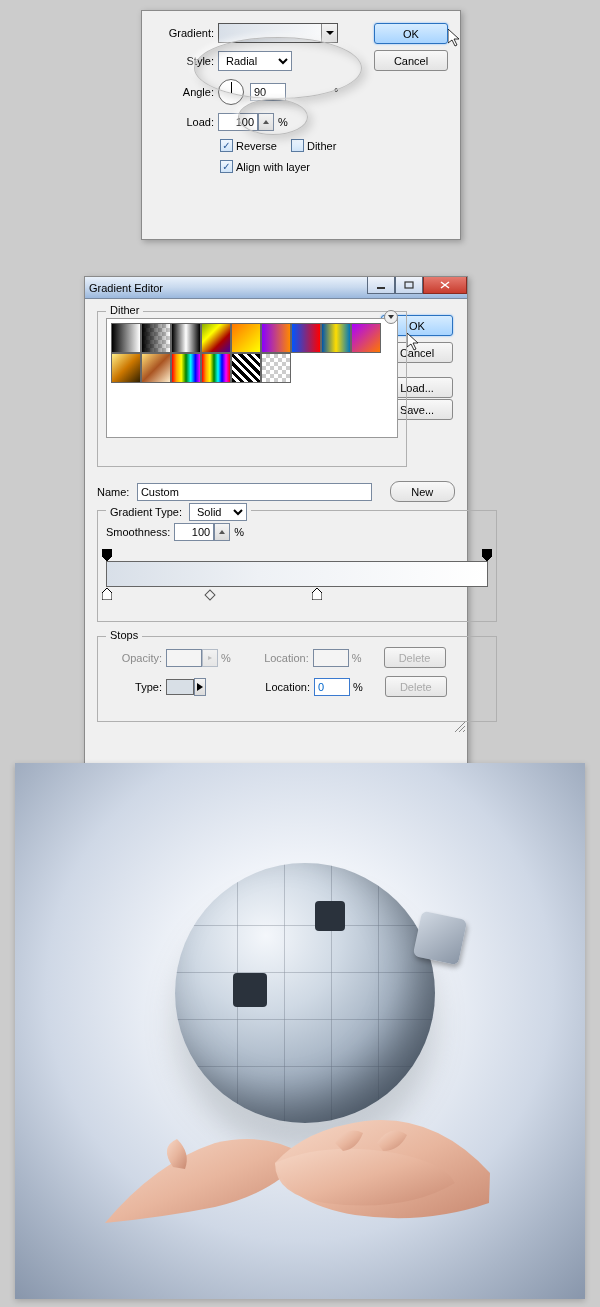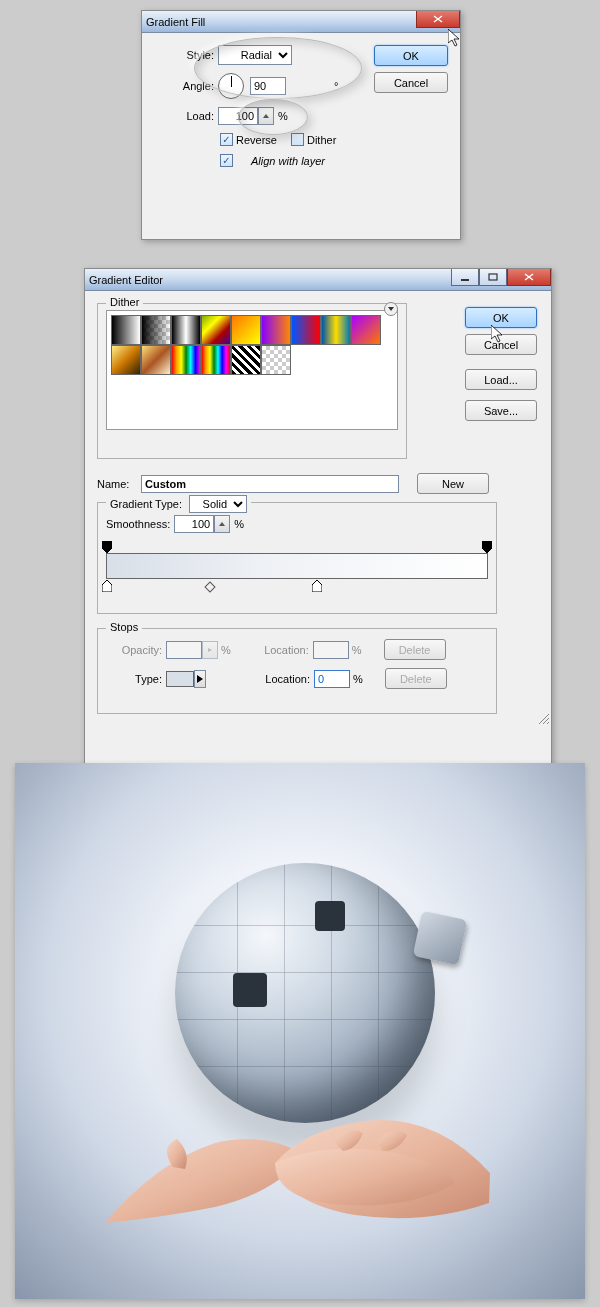--- a/index.html
+++ b/index.html
@@ -60,21 +60,21 @@
   .label { text-align: right; display:inline-block; }
   .row { display:flex; align-items:center; margin-bottom:8px; }
   .textin {
     background:#fff;
     border:1px solid #7a8aa0;
     height:18px;
     padding:0 3px;
     font-family: inherit;
     font-size:11px;
   }
-  select.textin { height:20px;text-align:right; }
+  select.textin { height:20px; }
   .btn {
     background: linear-gradient(to bottom,#f8f8f8,#e4e4e4);
     border:1px solid #8a8a8a;
     border-radius:3px;
     height:21px;
     display:flex;
     align-items:center;
     justify-content:center;
     font-size:11px;
     cursor:default;
@@ -172,37 +172,38 @@
   .puzzle-lines div { position:absolute; background:rgba(60,70,85,0.5);}
   .hand {
     position:absolute; left:80px; top:280px; width:400px; height:220px;
   }
   .cursor { position:absolute; width:16px;height:20px; }
 </style>
 </head>
 <body>
 
 <div class="dialog" style="left:141px; top:10px; width:320px; height:230px;">
-  <div class="titlebar">
-    <span>Gradient Fill</span>
-    <div class="winbtns">
-      <div class="winbtn close">
-        <svg width="10" height="8">
-            <path d="M1 1 L9 7 M9 1 L1 7" stroke="#fff" stroke-width="1.5"></path>
-          </svg>
-      </div>
-    </div>
-  </div>
   <div class="body-area" style="padding:12px 10px 10px 10px;">
 
     <div style="position:absolute; right:12px; top:12px; width:74px;">
       <div class="btn focus" style="margin-bottom:6px;">OK</div>
       <div class="btn">Cancel</div>
     </div>
 
+    <div class="row">
+      <span class="label" style="width:62px;margin-right:4px;">Gradient:</span>
+      <div style="width:120px;height:20px;border:1px solid #555;background:linear-gradient(to right,#d8dfe8,#fdfdfd);display:flex;">
+        <div style="flex:1"></div>
+        <div class="arrowbtn" style="width:16px;height:18px;border:none;border-left:1px solid #888;">
+          <svg width="8" height="4">
+              <path d="M0 0 L8 0 L4 4 Z" fill="#000"></path>
+            </svg>
+        </div>
+      </div>
+    </div>
     <div class="row">
       <span class="label" style="width:62px;margin-right:4px;">Style:</span>
       <select class="textin" style="width:74px;">
         <option>Radial</option>
       </select>
     </div>
     <div class="row">
       <span class="label" style="width:62px;margin-right:4px;">Angle:</span>
       <span class="angle-dial"></span>
       <input class="textin" style="width: 36px; margin-left: 6px; text-align: right; padding-right: 19px;" value="90">
@@ -219,33 +220,33 @@
       <span style="margin-left:4px;">%</span>
     </div>
     <div class="row" style="margin-left:68px;">
       <span class="checkbox">✓</span>
       <span style="margin-left:3px;">Reverse</span>
       <span class="checkbox" style="margin-left:14px;"></span>
       <span style="margin-left:3px;">Dither</span>
     </div>
     <div class="row" style="margin-left:68px;margin-bottom:0;">
       <span class="checkbox">✓</span>
-      <span style="margin-left:18px;font-style:italic;">Align with layer</span>
+      <span style="margin-left:3px;">Align with layer</span>
     </div>
   </div>
 
   <div class="ellipse" style="left:52px; top:26px; width:168px; height:62px;"></div>
   <div class="ellipse" style="left:96px; top:88px; width:70px; height:36px;"></div>
 
   <svg class="cursor" style="left:306px;top:18px;">
     <path d="M0 0 L0 14 L4 11 L7 17 L9 16 L6 10 L11 10 Z" fill="#fff" stroke="#000" stroke-width="0.8"></path>
   </svg>
 </div>
 
-<div class="dialog" style="left:84px; top:268px; width:468px; height:512px;">
+<div class="dialog" style="left:84px; top:276px; width:384px; height:512px;">
   <div class="titlebar">
     <span>Gradient Editor</span>
     <div class="winbtns">
       <div class="winbtn">
         <svg width="10" height="8">
             <rect x="1" y="6" width="8" height="2" fill="#333"></rect>
           </svg>
       </div>
       <div class="winbtn">
         <svg width="10" height="8">
@@ -258,21 +259,21 @@
           </svg>
       </div>
     </div>
   </div>
 
   <div class="body-area" style="padding:12px;">
 
     <div style="position:absolute; right:14px; top:16px; width:72px;">
       <div class="btn focus" style="margin-bottom:6px;">OK</div>
       <div class="btn" style="margin-bottom:14px;">Cancel</div>
-      <div class="btn" style="margin-bottom:10px;">Load...</div>
+      <div class="btn" style="margin-bottom:1px;">Load...</div>
       <div class="btn">Save...</div>
     </div>
 
     <svg class="cursor" style="right:44px;top:34px;position:absolute;">
       <path d="M0 0 L0 14 L4 11 L7 17 L9 16 L6 10 L11 10 Z" fill="#fff" stroke="#000" stroke-width="0.8"></path>
     </svg>
 
     <div class="fieldset" style="width:310px;height:156px;">
       <span class="legend">Dither</span>
       <span style="position:absolute;right:8px;top:-2px;width:14px;height:14px;border:1px solid #888;border-radius:50%;background:#f0f0f0;display:flex;align-items:center;justify-content:center;">
@@ -294,22 +295,22 @@
         <div class="swatch" style="background:linear-gradient(135deg,#fd7,#a52,#fec)"></div>
         <div class="swatch" style="background:linear-gradient(to right,red,orange,yellow,green,cyan,blue,magenta)"></div>
         <div class="swatch" style="background:linear-gradient(to right,red,orange,yellow,green,cyan,blue,magenta,red)"></div>
         <div class="swatch" style="background:repeating-linear-gradient(45deg,#000 0 3px,#fff 3px 6px)"></div>
         <div class="swatch" style="background:repeating-conic-gradient(#ccc 0 25%,#fff 0 50%)0 0/8px 8px"></div>
       </div>
     </div>
 
     <div class="row" style="margin-top:14px;align-items:center;">
       <span class="label" style="width:44px;text-align:left;">Name:</span>
-      <input class="textin" style="width: 258px;  font-weight: bold;" value="Custom">
-      <div class="btn" style="width:72px;margin-left:18px;">New</div>
+      <input class="textin" style="width: 258px; " value="Custom">
+      <div class="btn" style="width:72px;margin-left:18px;border-radius:9px;">New</div>
     </div>
 
     <div class="fieldset" style="width:400px;height:112px;margin-top:6px;padding-top:0;">
       <span class="legend" style="top:-8px;background:#f0f0f0;">
         <span>Gradient Type:</span>
         <select class="textin" style="height:18px;width:58px;margin-left:4px;">
           <option>Solid</option>
         </select>
       </span>
       <div class="row" style="margin-top:12px;">

